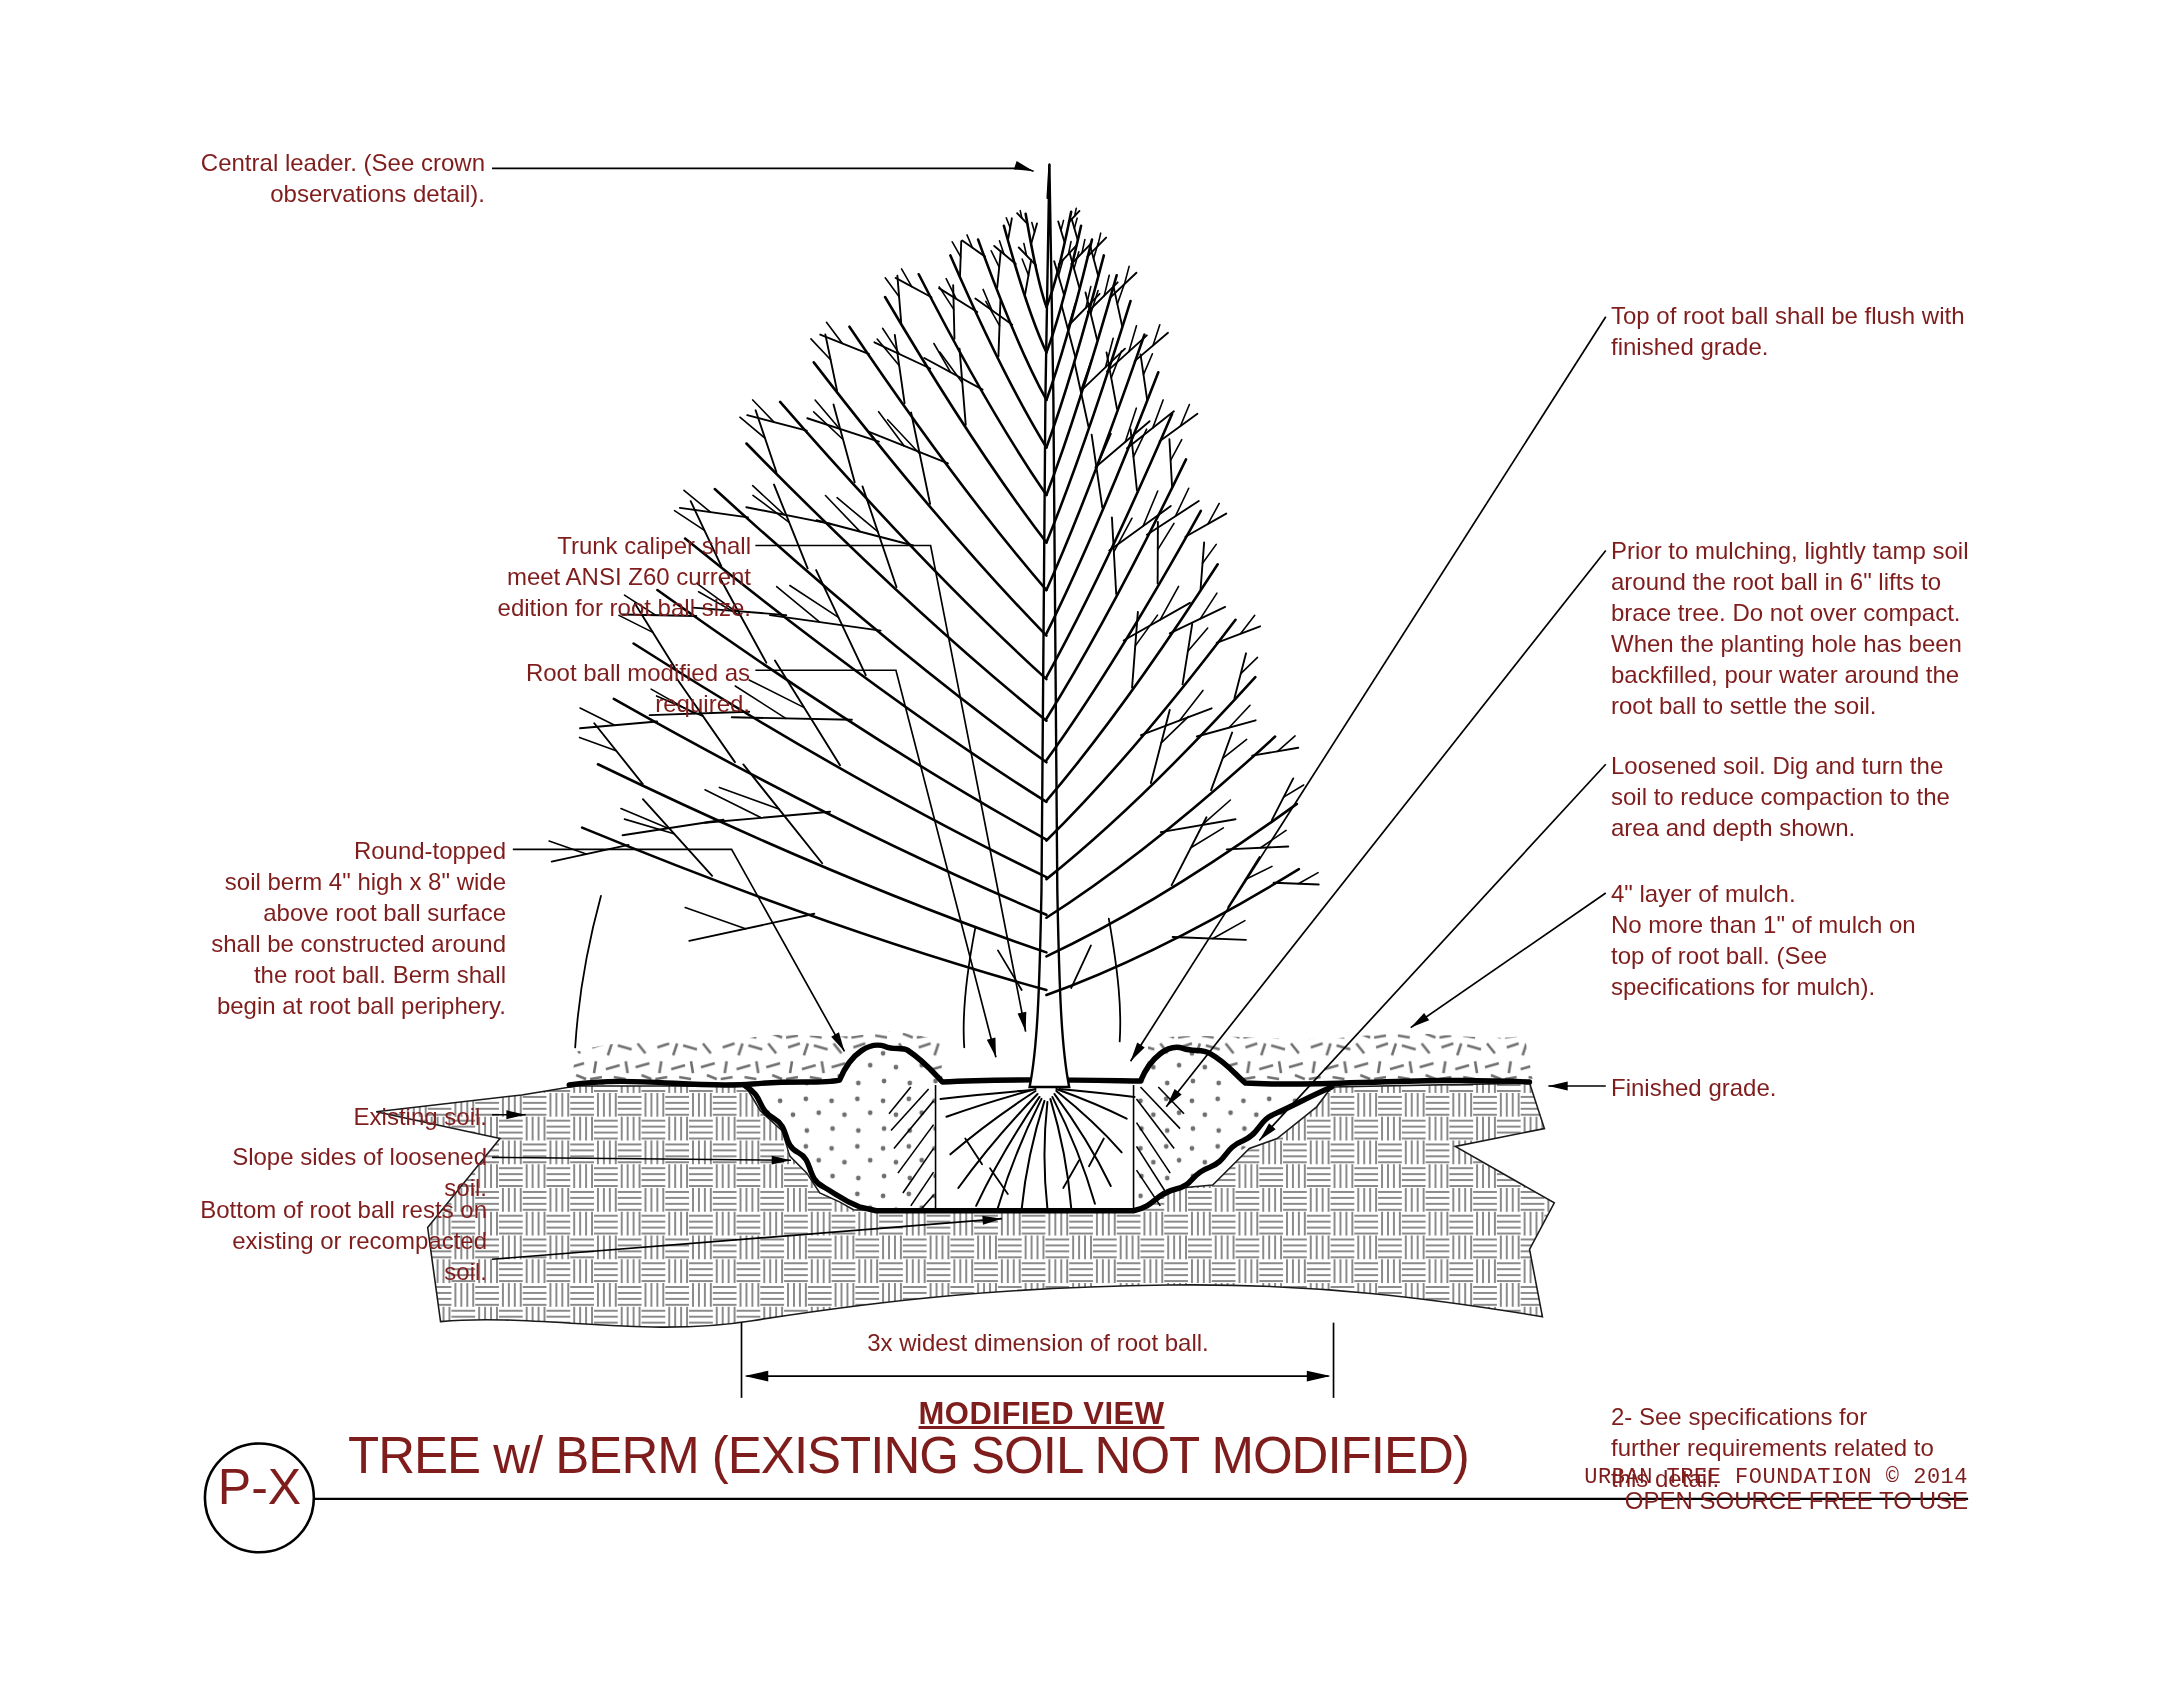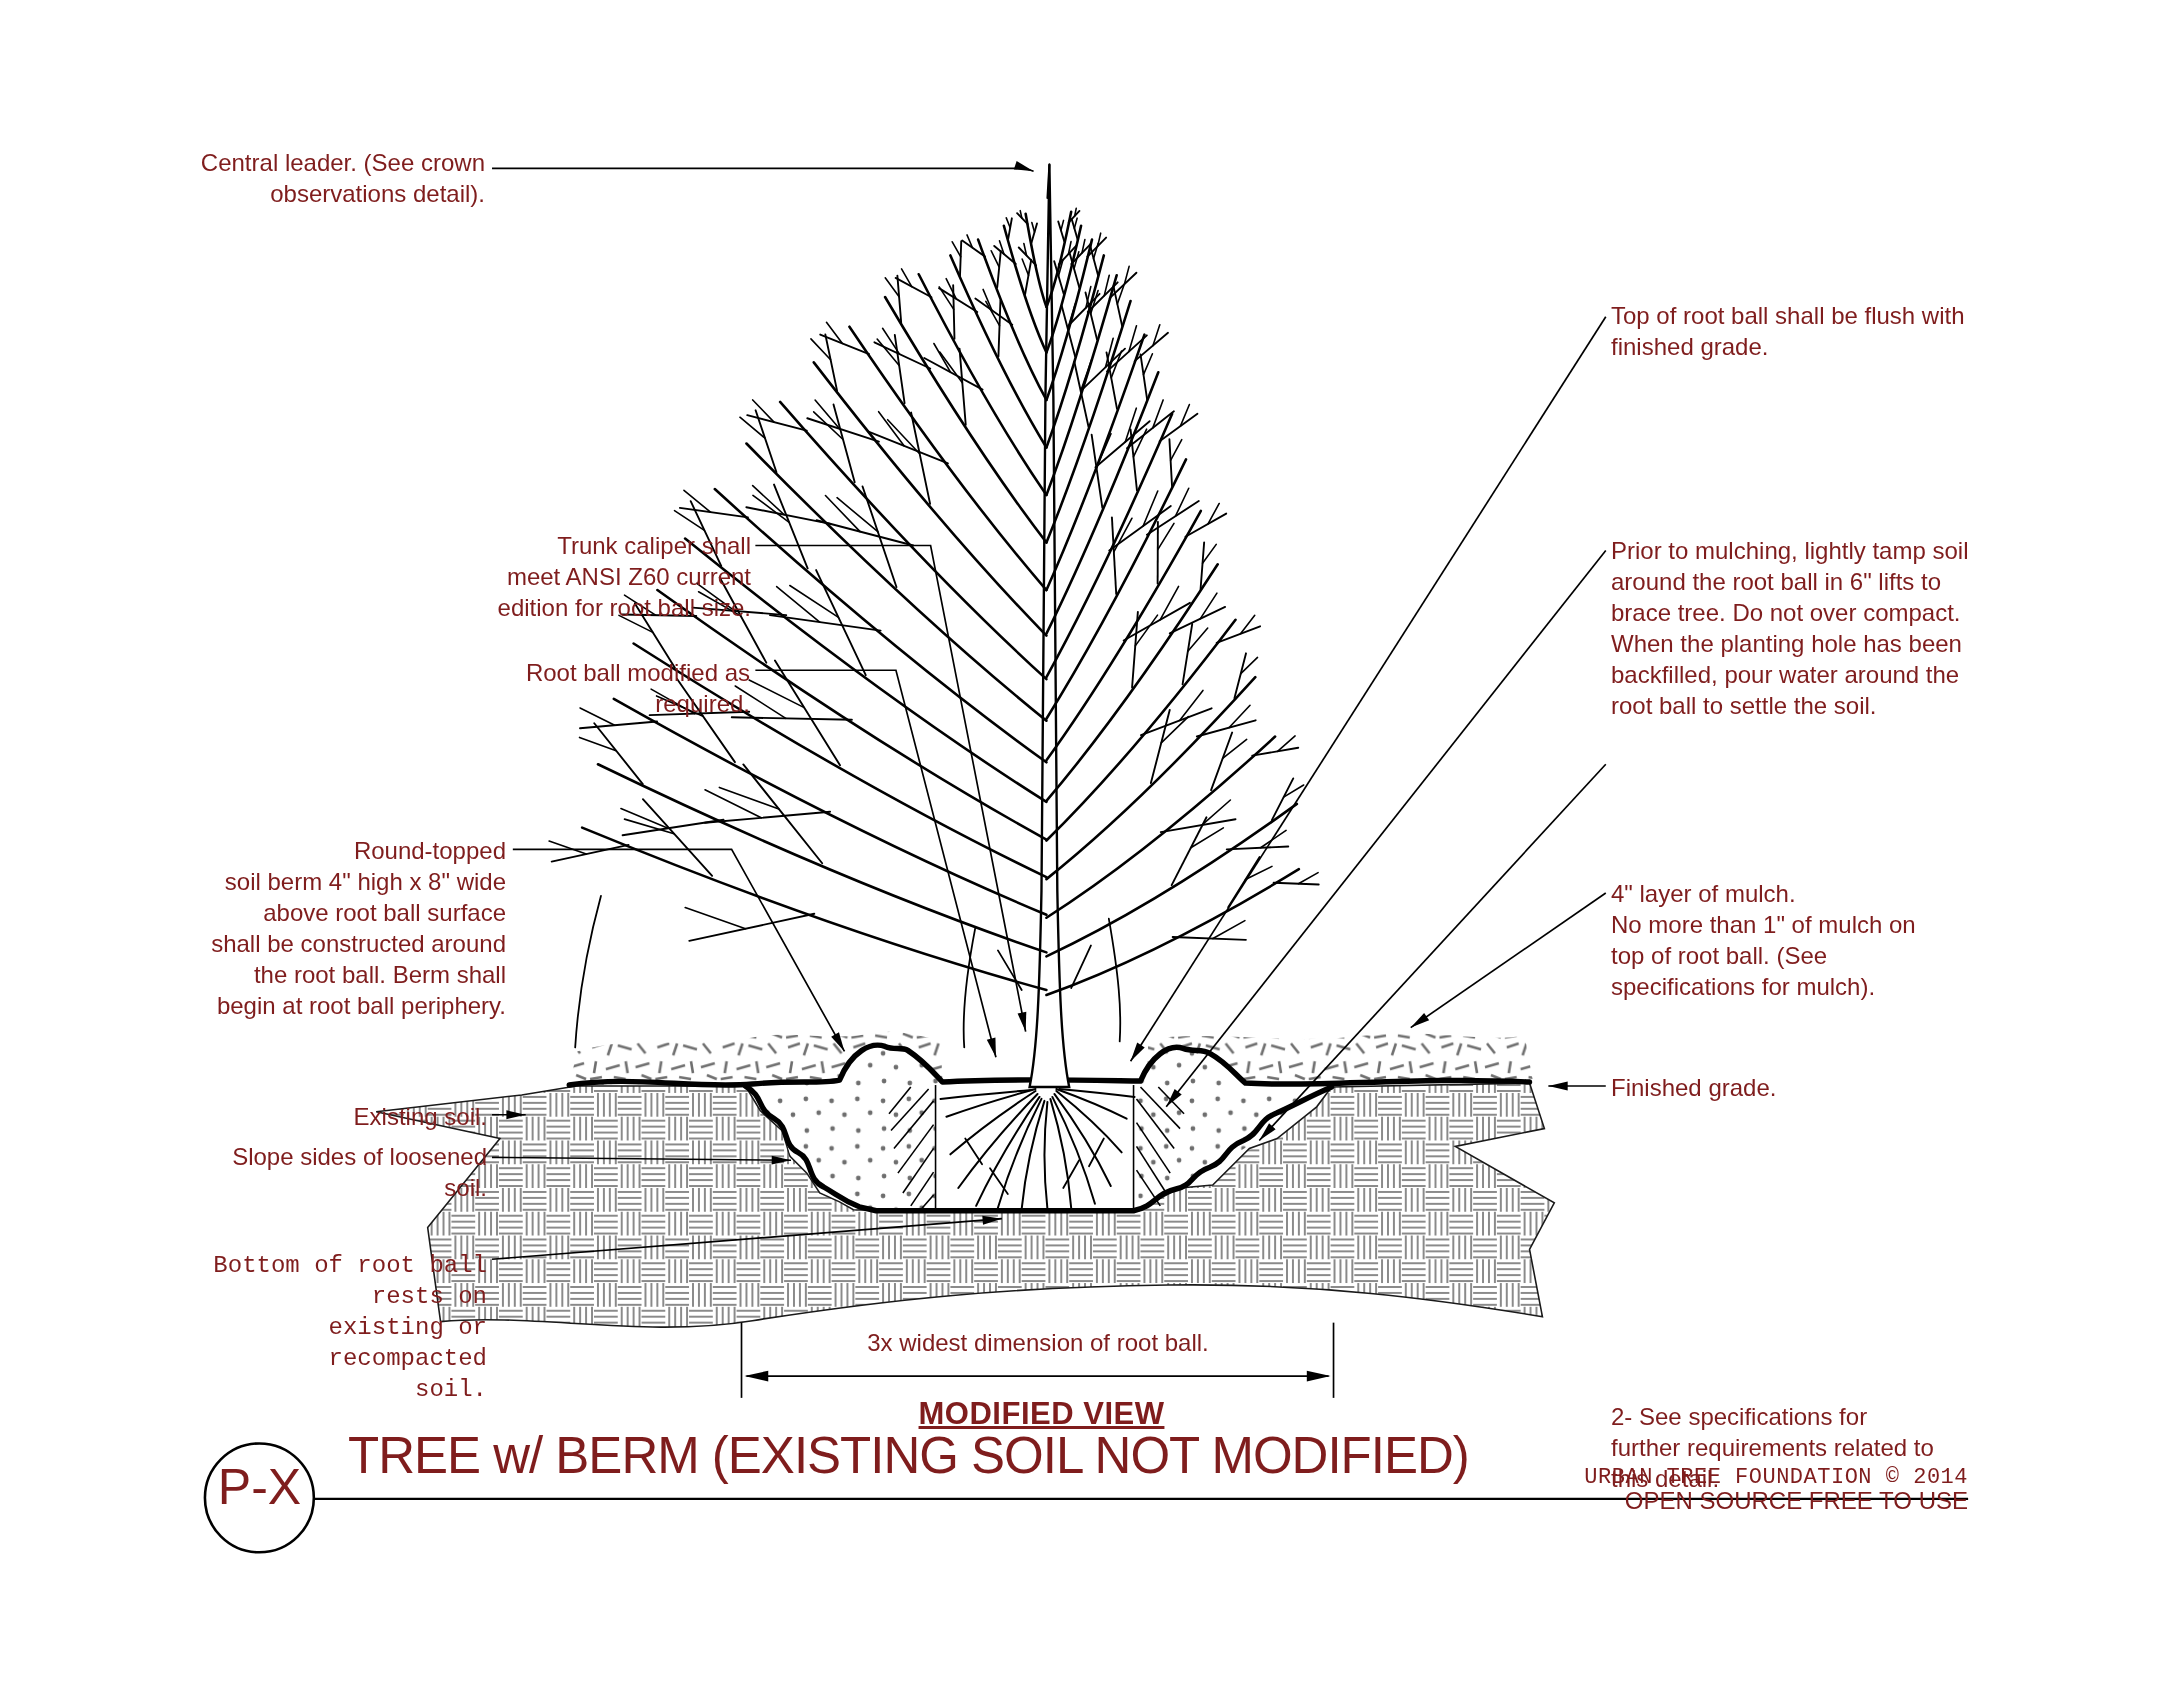--- a/index.html
+++ b/index.html
@@ -446,32 +446,35 @@
 required.</div>
   <div class="txt r" style="left:134px;top:835px;width:372px;">Round-topped
 soil berm 4" high x 8" wide
 above root ball surface
 shall be constructed around
 the root ball. Berm shall
 begin at root ball periphery.</div>
   <div class="txt r" style="left:238px;top:1101px;width:249px;">Existing soil.</div>
   <div class="txt r" style="left:228px;top:1141px;width:259px;">Slope sides of loosened
 soil.</div>
-  <div class="txt r" style="left:188px;top:1250px;width:299px;font-family:Liberation Mono, monospace;">Bottom of root ball rests on
+  <div class="txt r" style="left:188px;top:1194px;width:299px;">Bottom of root ball rests on
 existing or recompacted
 soil.</div>
 
   <div class="txt" style="left:1611px;top:300px;width:426px;">Top of root ball shall be flush with
 finished grade.</div>
   <div class="txt" style="left:1611px;top:535px;width:436px;">Prior to mulching, lightly tamp soil
 around the root ball in 6" lifts to
 brace tree. Do not over compact.
 When the planting hole has been
 backfilled, pour water around the
 root ball to settle the soil.</div>
+  <div class="txt" style="left:1611px;top:750px;width:426px;">Loosened soil. Dig and turn the
+soil to reduce compaction to the
+area and depth shown.</div>
   <div class="txt" style="left:1611px;top:878px;width:426px;">4" layer of mulch.
 No more than 1" of mulch on
 top of root ball. (See
 specifications for mulch).</div>
   <div class="txt" style="left:1611px;top:1072px;width:426px;">Finished grade.</div>
   <div class="txt" style="left:1611px;top:1369px;width:436px;margin-top:32px;">2- See specifications for
 further requirements related to
 this detail.</div>
 
   <div class="txt c dim" style="left:840px;top:1327px;width:396px;">3x widest dimension of root ball.</div>

